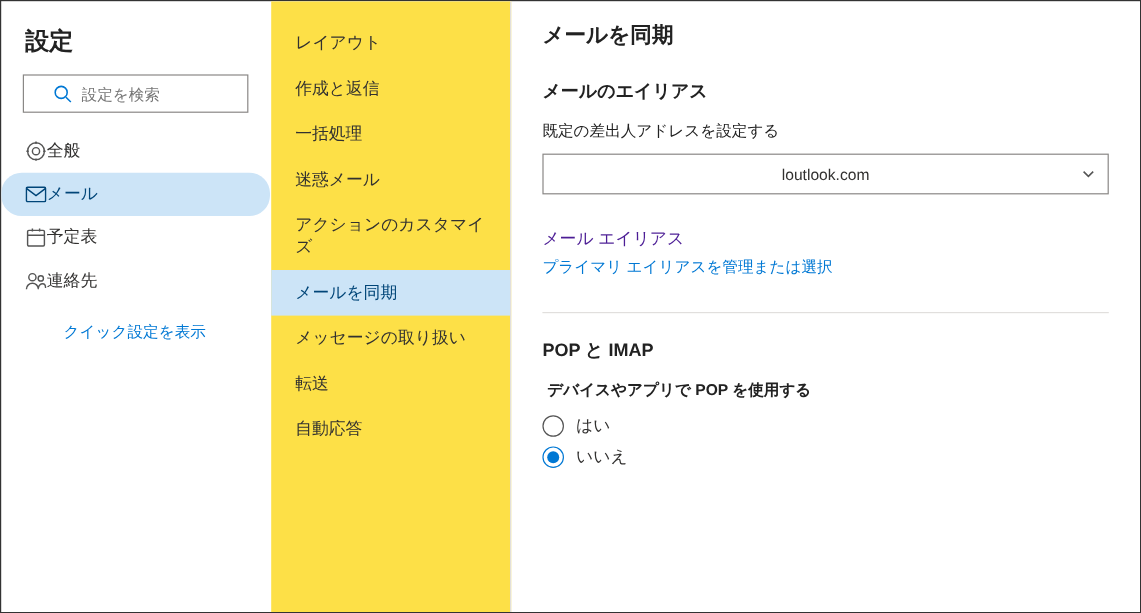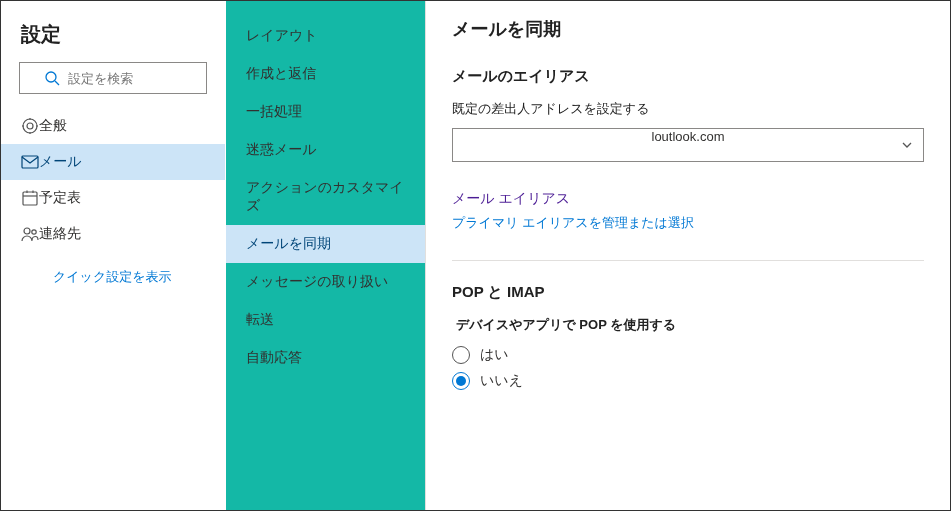--- a/index.html
+++ b/index.html
@@ -51,32 +51,33 @@
       align-items: center;
       gap: 0;
       padding: 9px 20px;
       font-size: 14px;
       color: #323130;
       cursor: pointer;
     }
     .nav-item.active {
       background: #cce4f7;
       color: #004578;
+      border-radius: 17px;
     }
     .nav-item svg { flex: 0 0 18px; }
     .quick-link {
       padding: 16px 20px 0 52px;
       font-size: 13px;
       color: #0078d4;
       cursor: pointer;
     }
     
     .col-mid {
       width: 200px;
-      background: #14b8a6;
+      background: #fde047;
       border-right: 1px solid #e1dfdd;
       padding-top: 16px;
     }
     .subnav-item {
       padding: 10px 20px;
       font-size: 14px;
       color: #323130;
       cursor: pointer;
     }
     .subnav-item.active {
@@ -109,21 +110,21 @@
     }
     .field-label {
       font-size: 13px;
       color: #222;
       margin-bottom: 10px;
     }
     .dropdown {
       border: 1px solid #8a8886;
       height: 34px;
       display: flex;
-      align-items: flex-start;
+      align-items: center;
       justify-content: center;
       position: relative;
       font-size: 13px;
       color: #323130;
       cursor: pointer;
       margin-bottom: 28px;
     }
     .dropdown .chev {
       position: absolute;
       right: 10px;

